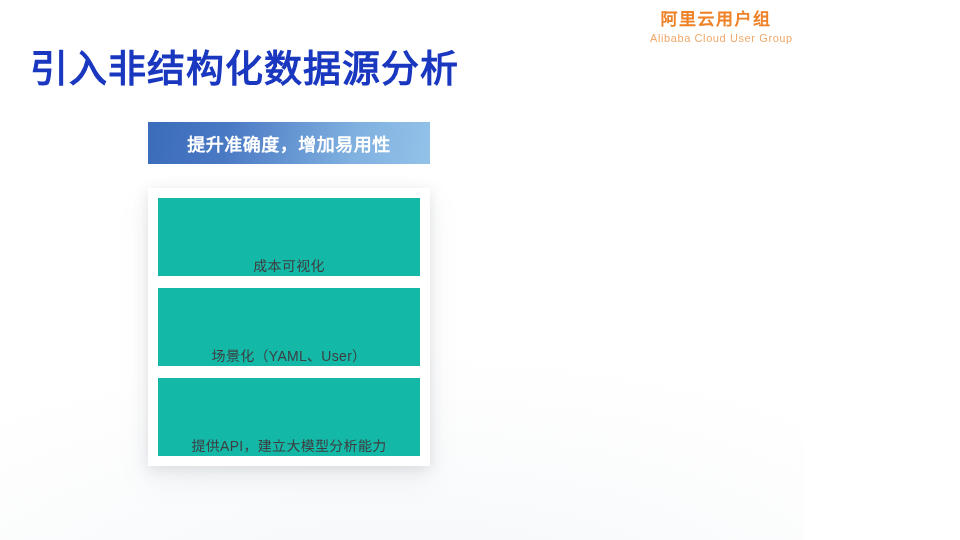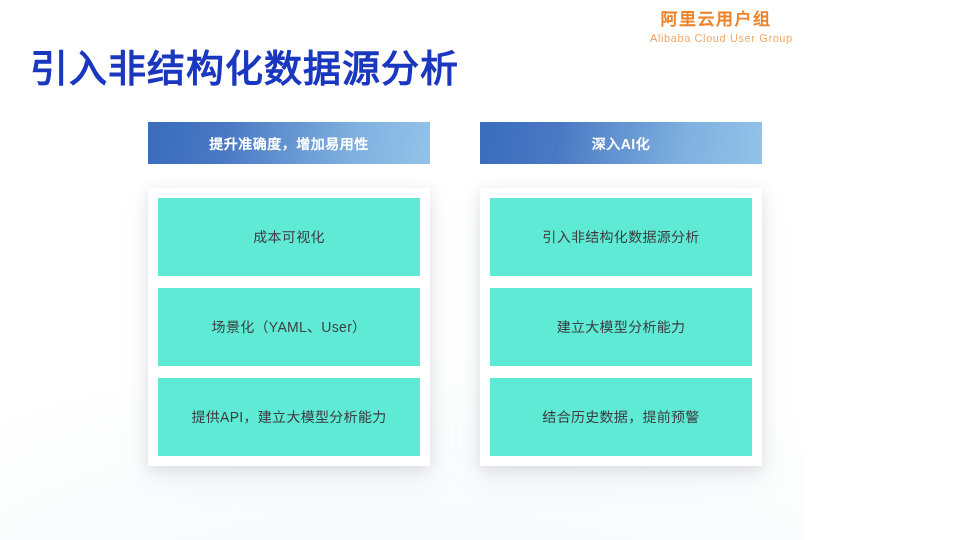--- a/index.html
+++ b/index.html
@@ -79,44 +79,44 @@
     display: flex;
     flex-direction: column;
   }
 
   .col-header {
     height: 42px;
     display: flex;
     align-items: center;
     justify-content: center;
     color: #ffffff;
-    font-size: 14px;
+    font-size: 18px;
     font-weight: 700;
     letter-spacing: 0.5px;
     background: linear-gradient(100deg, #3a6cbb 0%, #4a79c4 28%, #7fb0df 72%, #93c2e9 100%);
     white-space: nowrap;
     text-align: right;
   }
 
   .col-card {
     margin-top: 24px;
     background: #ffffff;
     padding: 10px;
     box-shadow: 0 3px 13px rgba(120, 130, 145, 0.20),
                 0 14px 28px rgba(125, 135, 150, 0.10);
     display: flex;
     flex-direction: column;
     gap: 12px;
   }
 
   .item-box {
     height: 78px;
-    background: #5eead4;
+    background: #14b8a6;
     display: flex;
-    align-items: center;
+    align-items: flex-end;
     justify-content: center;
     text-align: center;
     padding: 0 21px;
     box-sizing: border-box;
   }
   .item-text {
     font-size: 14px;
     color: #3e3e42;
     line-height: 1.35;
     letter-spacing: 0.3px;
@@ -145,29 +145,15 @@
         </div>
         <div class="item-box">
           <span class="item-text">场景化（YAML、User）</span>
         </div>
         <div class="item-box">
           <span class="item-text">提供API，建立大模型分析能力</span>
         </div>
       </div>
     </div>
 
-    <div class="column">
-      <div class="col-header">深入AI化</div>
-      <div class="col-card">
-        <div class="item-box">
-          <span class="item-text">引入非结构化数据源分析</span>
-        </div>
-        <div class="item-box">
-          <span class="item-text">建立大模型分析能力</span>
-        </div>
-        <div class="item-box">
-          <span class="item-text">结合历史数据，提前预警</span>
-        </div>
-      </div>
-    </div>
 
   </div>
 </div>
 
 </body></html>

